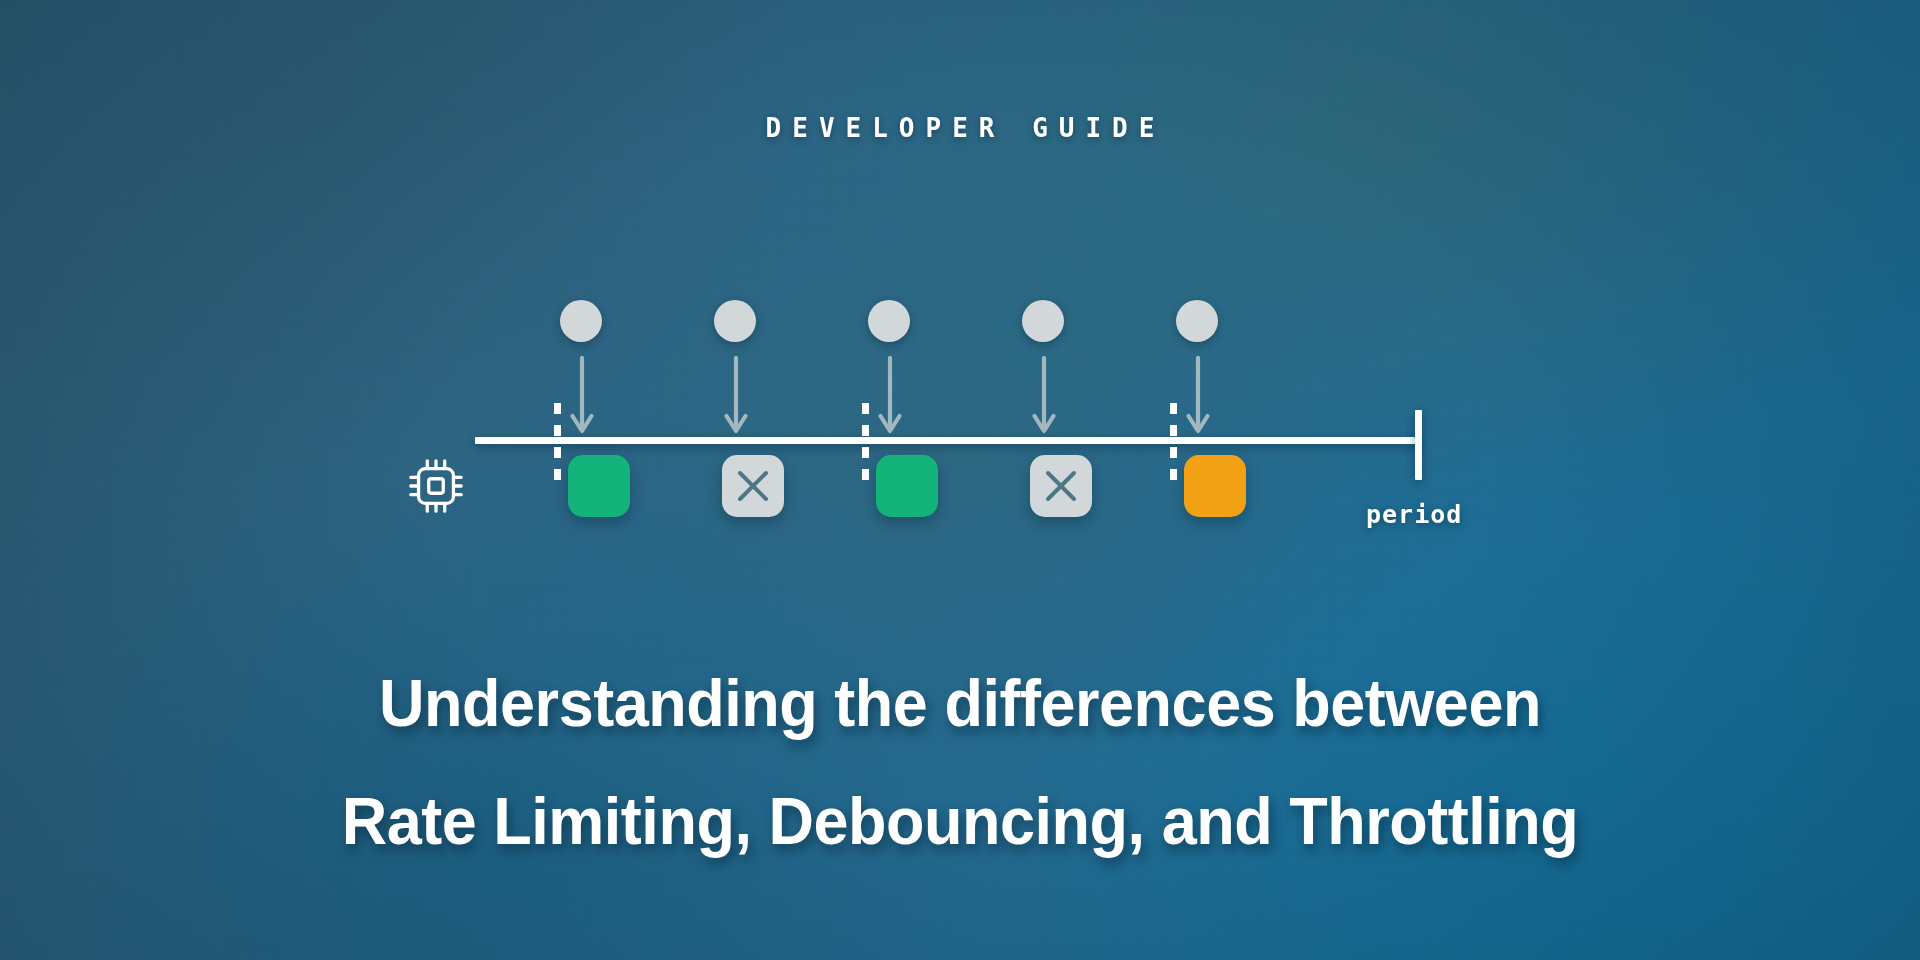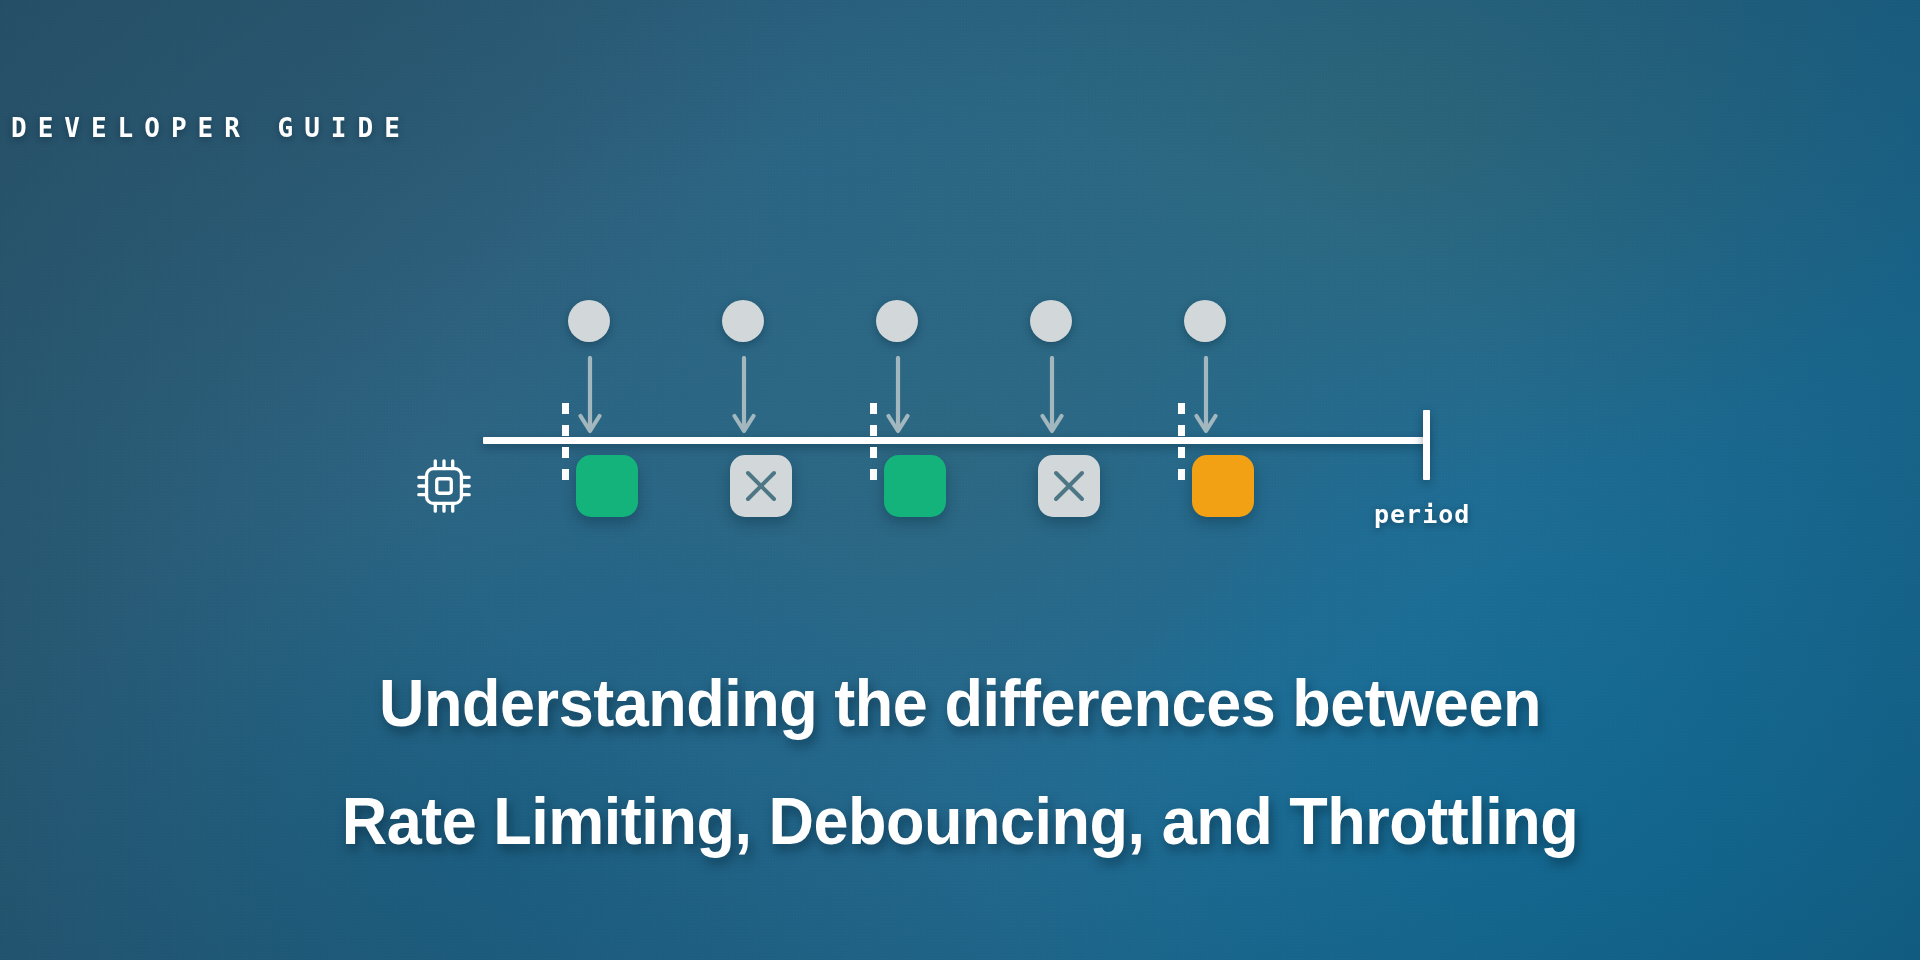--- a/index.html
+++ b/index.html
@@ -32,32 +32,32 @@
     background-position:0 0, 2px 1px;
   }
   #bg-vignette {
     position:absolute; inset:0;
     background:radial-gradient(ellipse 1250px 780px at 50% 48%, rgba(0,0,0,0) 42%, rgba(6,36,54,.26) 100%);
   }
 
   
   #kicker {
     position:absolute; top:113px; left:0; width:1920px;
-    text-align:left;
+    text-align:center;
     font-family:"DejaVu Sans Mono","Liberation Mono",monospace;
     font-weight:700;
     font-size:26px;
     letter-spacing:11px;
     color:#ffffff;
     text-indent:11px;
     text-shadow:0 2px 7px rgba(4,30,46,.45);
   }
 
   
-  #diagram { position:absolute; left:8px; top:0; width:1692px; height:960px;text-align:center; }
+  #diagram { position:absolute; left:0; top:0; width:1692px; height:960px;text-align:center; }
 
   .chip-icon { position:absolute; left:405px; top:455px; width:62px; height:62px; }
 
   .axis {
     position:absolute;
     left:475px; top:437px;
     width:945px; height:7px;
     background:#ffffff;
     border-radius:1px;
     box-shadow:0 3px 10px rgba(5,34,51,.42);

